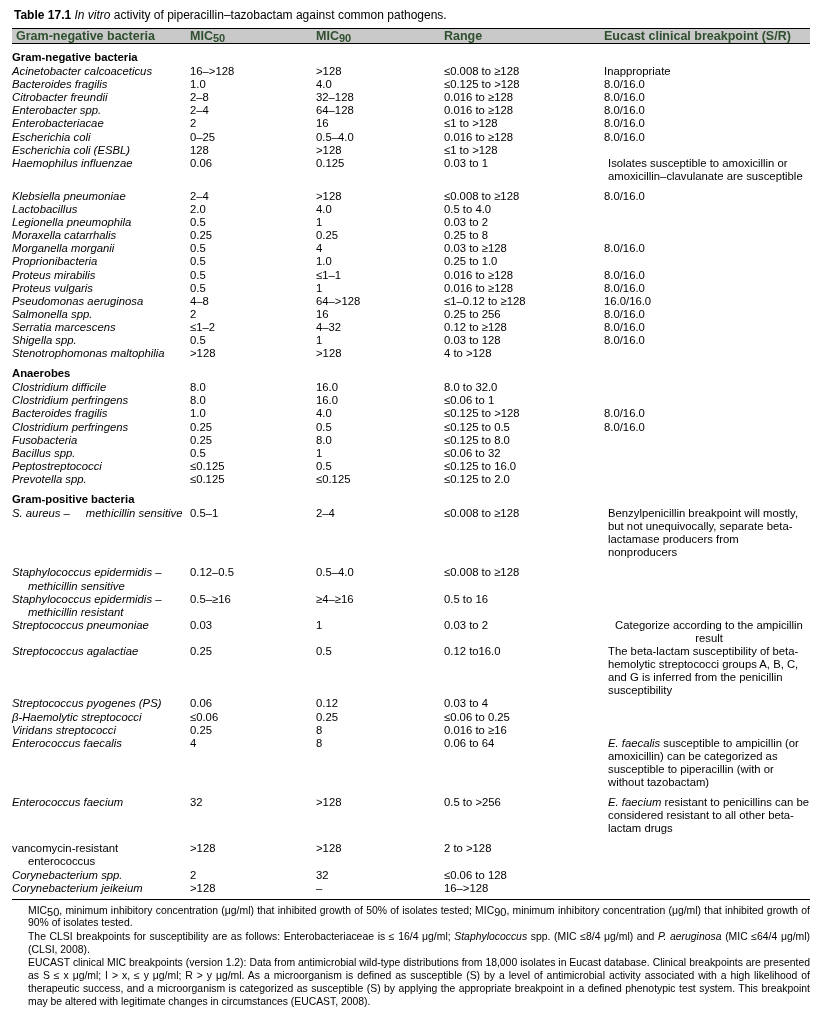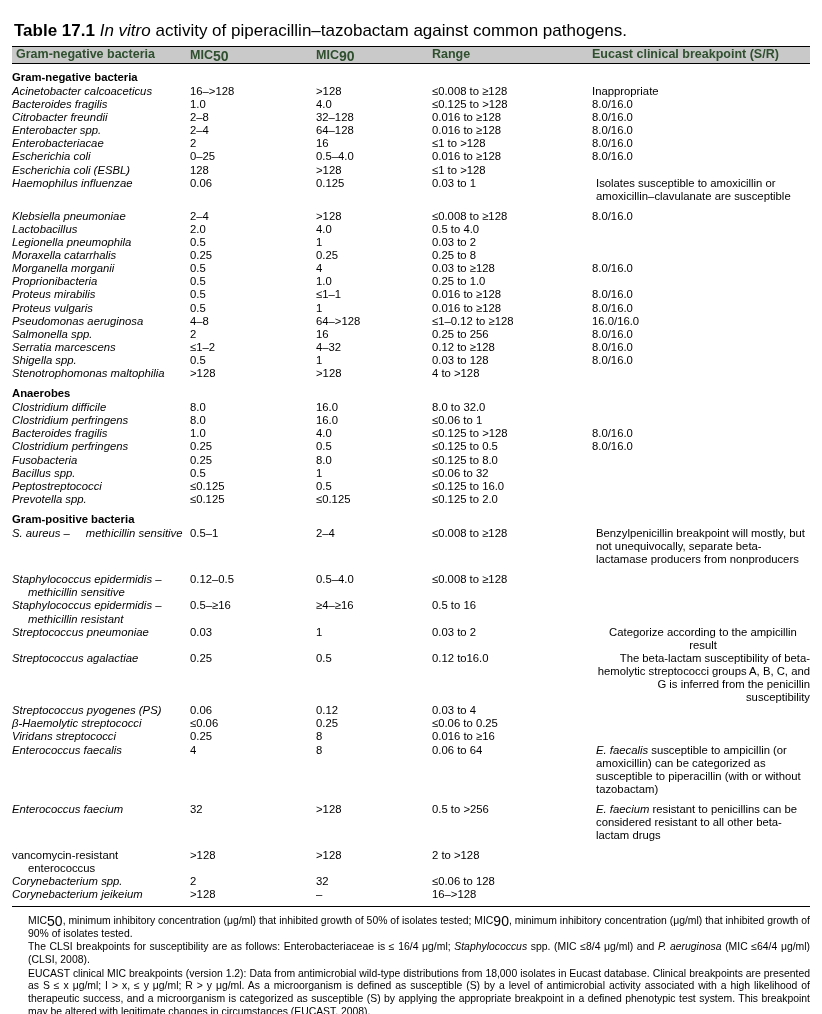--- a/index.html
+++ b/index.html
@@ -10,23 +10,23 @@
     color:#000000;
     -webkit-font-smoothing:antialiased;
   }
   .page{
     width:822px;
     min-height:1014px;
     box-sizing:border-box;
     padding:8px 12px 6px 12px;
   }
   .caption{
-    font-size:17px;
+    font-size:12px;
     line-height:1.25;
-    margin:12px 0 5px 2px;
+    margin:0 0 5px 2px;
   }
   .caption .tbl{font-weight:bold;}
   .caption .it{font-style:italic;}
 
   table.main{
     width:100%;
     border-collapse:collapse;
     table-layout:fixed;
   }
   table.main td, table.main th{
@@ -39,24 +39,24 @@
     font-weight:bold;
     font-size:12.5px;
     text-align:left;
     padding:5px 4px 6px 4px;
     line-height:1.12;
     border-top:1px solid #000;
     border-bottom:1px solid #000;
   }
   thead th.c-name{width:174px;padding-left:4px;}
   thead th.c-mic50{width:126px;}
-  thead th.c-mic90{width:116px;}
+  thead th.c-mic90{width:128px;}
   thead th.c-range{width:160px;}
   thead th.c-break{width:auto;}
-  .sub{font-size:14px;vertical-align:baseline;position:relative;top:2px;}
+  .sub{font-size:11px;vertical-align:baseline;position:relative;top:2px;}
 
   tbody tr td{
     font-size:11.3px;
     line-height:1.16;
     padding:0.5px 4px 0.5px 4px;
   }
   td.name{font-style:italic;}
   td.val{font-style:normal;}
   td.break{font-style:normal;}
   td.break .it{font-style:italic;margin-top:48px;}
@@ -348,21 +348,21 @@
           <td class="val">0.03</td>
           <td class="val">1</td>
           <td class="val">0.03 to 2</td>
           <td class="break" style="text-indent: 0px; padding-left: 4px; text-align: center;">Categorize according to the ampicillin result</td>
         </tr>
         <tr>
           <td class="name">Streptococcus agalactiae</td>
           <td class="val">0.25</td>
           <td class="val">0.5</td>
           <td class="val">0.12 to16.0</td>
-          <td class="break" style="text-indent: 0px; padding-left: 4px; text-align: right;">The beta-lactam susceptibility of beta-hemolytic streptococci groups A, B, C, and G is inferred from the penicillin susceptibility</td>
+          <td class="break" style="text-indent: 0px; padding-left: 4px;">The beta-lactam susceptibility of beta-hemolytic streptococci groups A, B, C, and G is inferred from the penicillin susceptibility</td>
         </tr>
         <tr>
           <td class="name">Streptococcus pyogenes (PS)</td>
           <td class="val">0.06</td>
           <td class="val">0.12</td>
           <td class="val">0.03 to 4</td>
           <td class="break"></td>
         </tr>
         <tr>
           <td class="name">β-Haemolytic streptococci</td>

